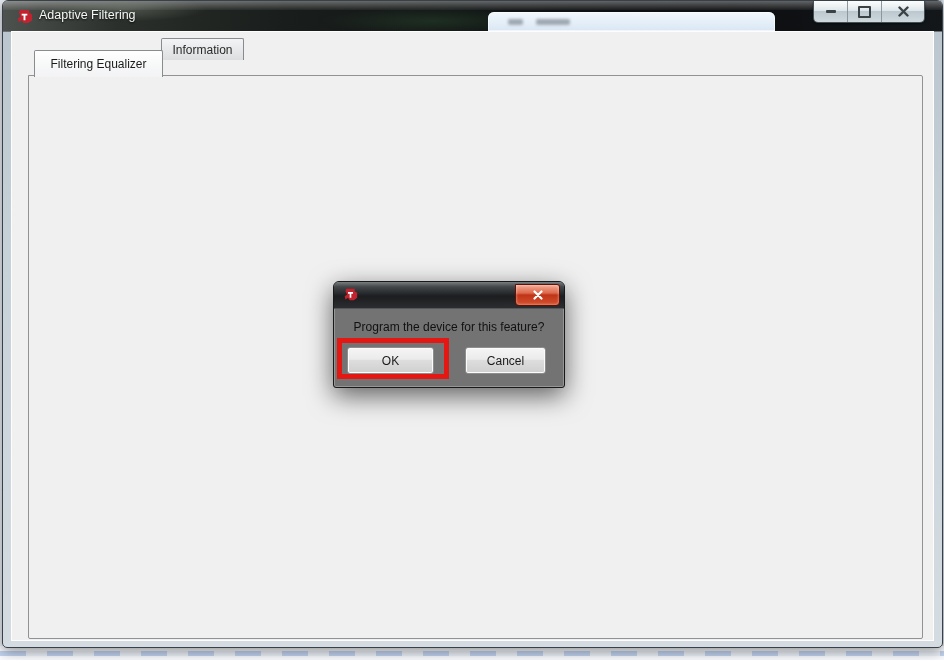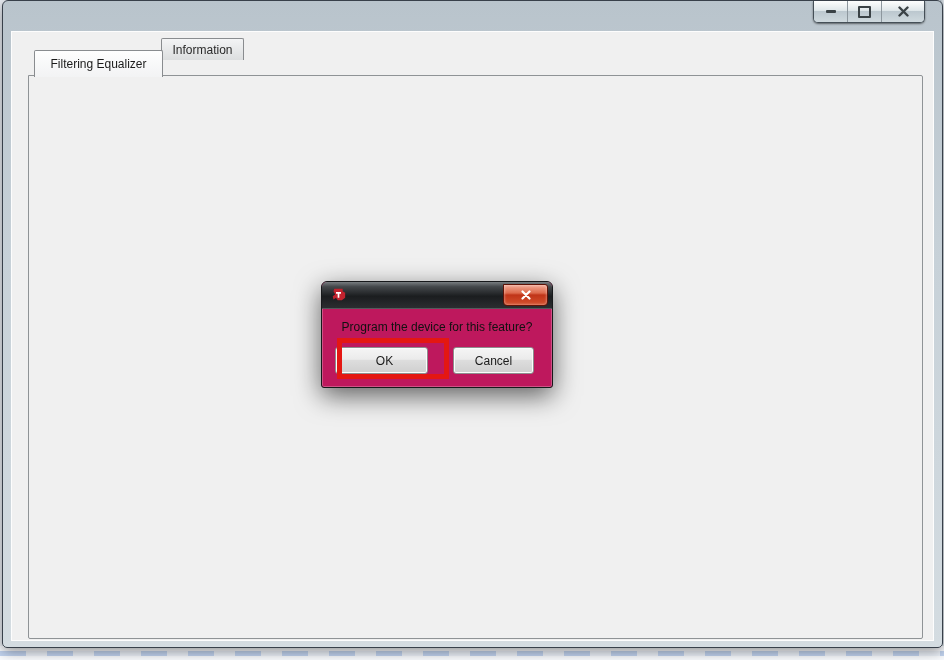--- a/index.html
+++ b/index.html
@@ -135,51 +135,63 @@
   .fcbox{position:absolute;left:0;top:162px;width:104px;height:24px;background:#fff;border:1px solid #aab0b6;
     display:flex;align-items:center;padding-left:6px;}
   
   .outpanel .panel-title{position:absolute;left:0;top:6px;width:100%;text-align:center;font-size:11.5px;}
   .outpanel .oslider{position:absolute;left:0;top:24px;bottom:8px;width:100%;}
   .outpanel .ladder{position:absolute;left:0;top:0;bottom:0;width:32px;
     display:flex;flex-direction:column;justify-content:space-between;}
   .outpanel .rail{top:5px;bottom:5px;}
   .outpanel .vthumb{left:32px;}
   
-  .dialog{position:absolute;left:321px;top:281px;width:230px;height:105px;z-index:50;
-    border:1px solid #17191b;border-radius:6px 6px 3px 3px;background:#be185d;
+  .dialog{position:absolute;left:333px;top:281px;width:230px;height:105px;z-index:50;
+    border:1px solid #17191b;border-radius:6px 6px 3px 3px;background:#737373;
     box-shadow:0 8px 26px rgba(0,0,0,.6),0 0 0 1px rgba(255,255,255,.25) inset;}
   .dialog-titlebar{position:absolute;left:0;top:0;right:0;height:26px;border-radius:5px 5px 0 0;
     background:linear-gradient(180deg,#787d80 0,#44484b 18%,#1b1d1f 55%,#2b2d30 100%);
     border-bottom:1px solid #55595c;}
   .dialog-icon{position:absolute;left:9px;top:5px;width:15px;height:15px;}
   .dialog-close{position:absolute;left:181px;top:2px;width:43px;height:20px;border-radius:0 3px 4px 4px;
     border:1px solid #5e1206;display:flex;align-items:center;justify-content:center;
     background:linear-gradient(180deg,#f3a793 0,#dd6a4c 40%,#c03418 50%,#d4512e 100%);
     box-shadow:inset 0 0 3px rgba(255,255,255,.6);}
   .dialog-body-text{position:absolute;left:0;top:38px;width:100%;text-align:center;font-size:12px;color:#111;}
   .dlg-btn{position:absolute;top:65px;height:25px;border:1px solid #8e8e8e;border-radius:3px;
     background:linear-gradient(180deg,#f5f5f5 0,#ebebeb 45%,#dddddd 50%,#cfcfcf 100%);
     display:flex;align-items:center;justify-content:center;font-size:12px;
     box-shadow:inset 0 0 0 1px #fbfbfb;}
-  .dlg-ok{left:13px;width:85px;padding-left:6px;}
+  .dlg-ok{left:13px;width:85px;}
   .dlg-cancel{left:131px;width:79px;}
   .annotation{position:absolute;left:337px;top:338px;width:102px;height:31px;border:5px solid #e41712;z-index:60;}
   
   .ti-red{fill:#c2232e;}
 </style>
 </head>
 <body>
 
 <div class="desktop-bottom">
     <div class="dashes"></div>
   </div>
 <div class="desktop-right"></div>
 
 <div class="window">
+  <div class="titlebar">
+    <div class="bg-window-bleed">
+      <div class="blob" style="left:20px;width:15px;"></div>
+      <div class="blob" style="left:48px;width:34px;"></div>
+    </div>
+    <div class="sheen"></div>
+    <svg class="app-icon" viewBox="0 0 18 18">
+      <path class="ti-red" d="M4 2h10v3l3 2v6l-4 3H8l-2-3-3 2-1-4 3-2-2-4z"></path>
+      <path fill="#ffffff" d="M6 6h6v2h-2v5h-2V8H6z"></path>
+    </svg>
+    <div class="title-text">Adaptive Filtering</div>
+  </div>
   <div class="caption-buttons">
     <div class="cap-btn">
         <div class="glyph-min"></div>
       </div>
     <div class="cap-btn">
         <div class="glyph-max"></div>
       </div>
     <div class="cap-btn">
       <svg width="11" height="11" viewBox="0 0 11 11">
         <path d="M1.5 1.5 L9.5 9.5 M9.5 1.5 L1.5 9.5" stroke="#3a4246" stroke-width="2.4" stroke-linecap="round"></path>

